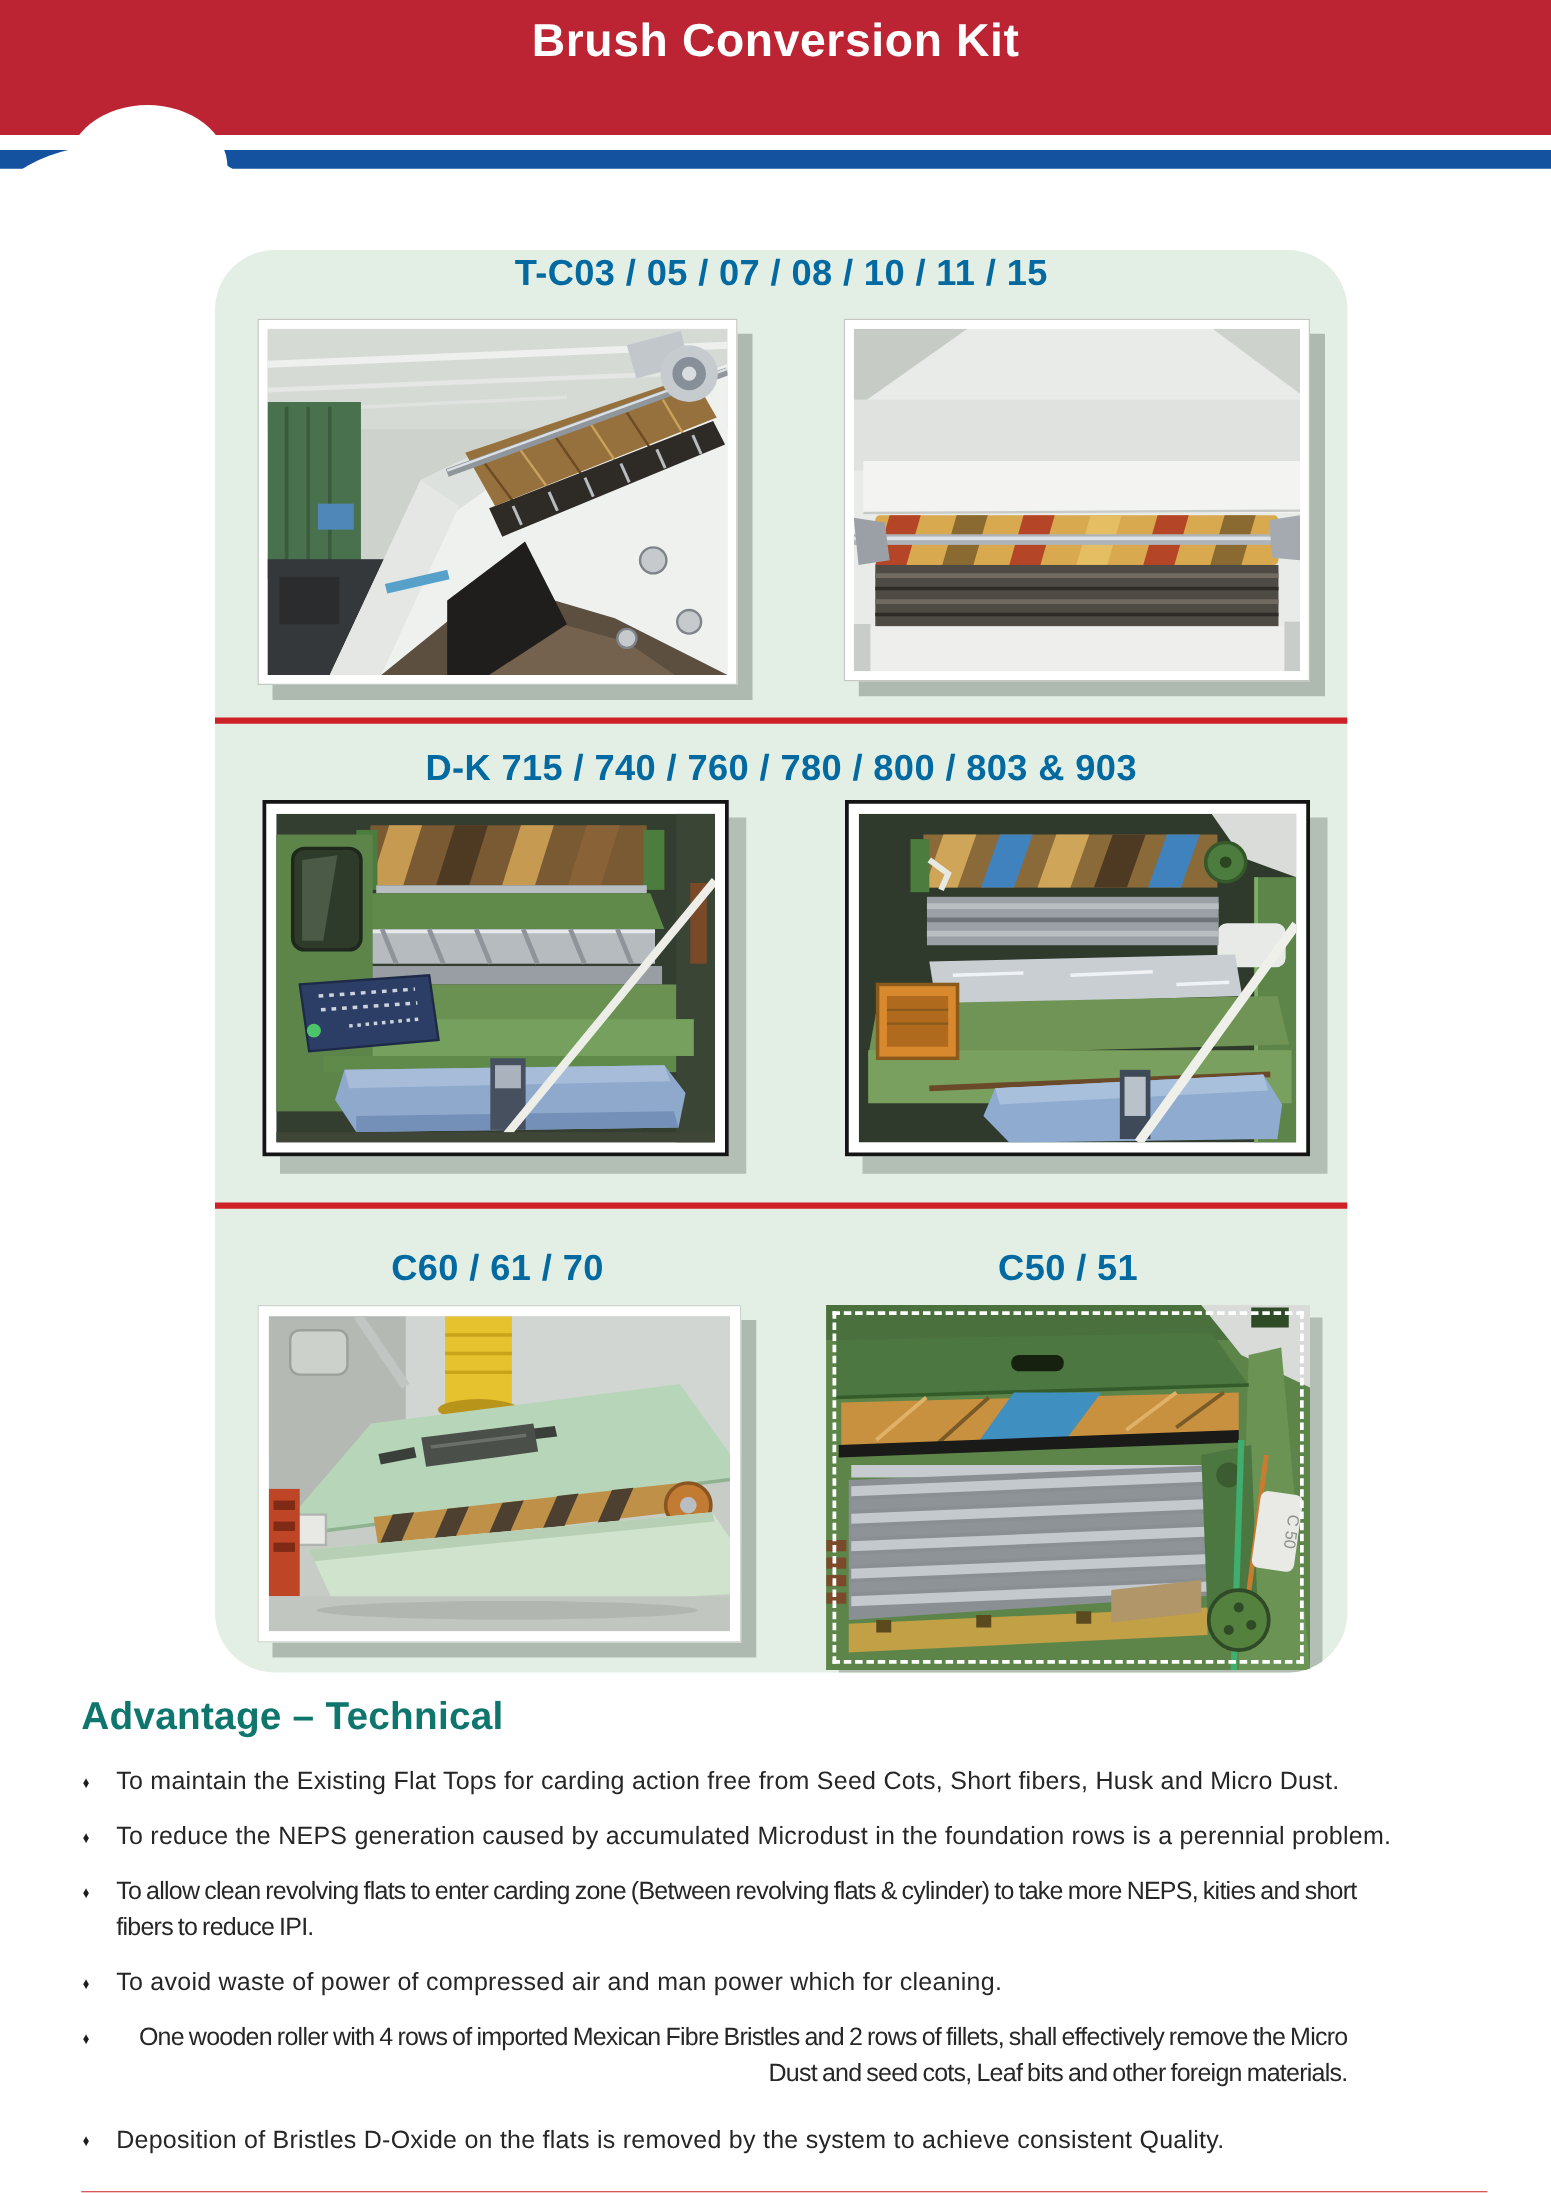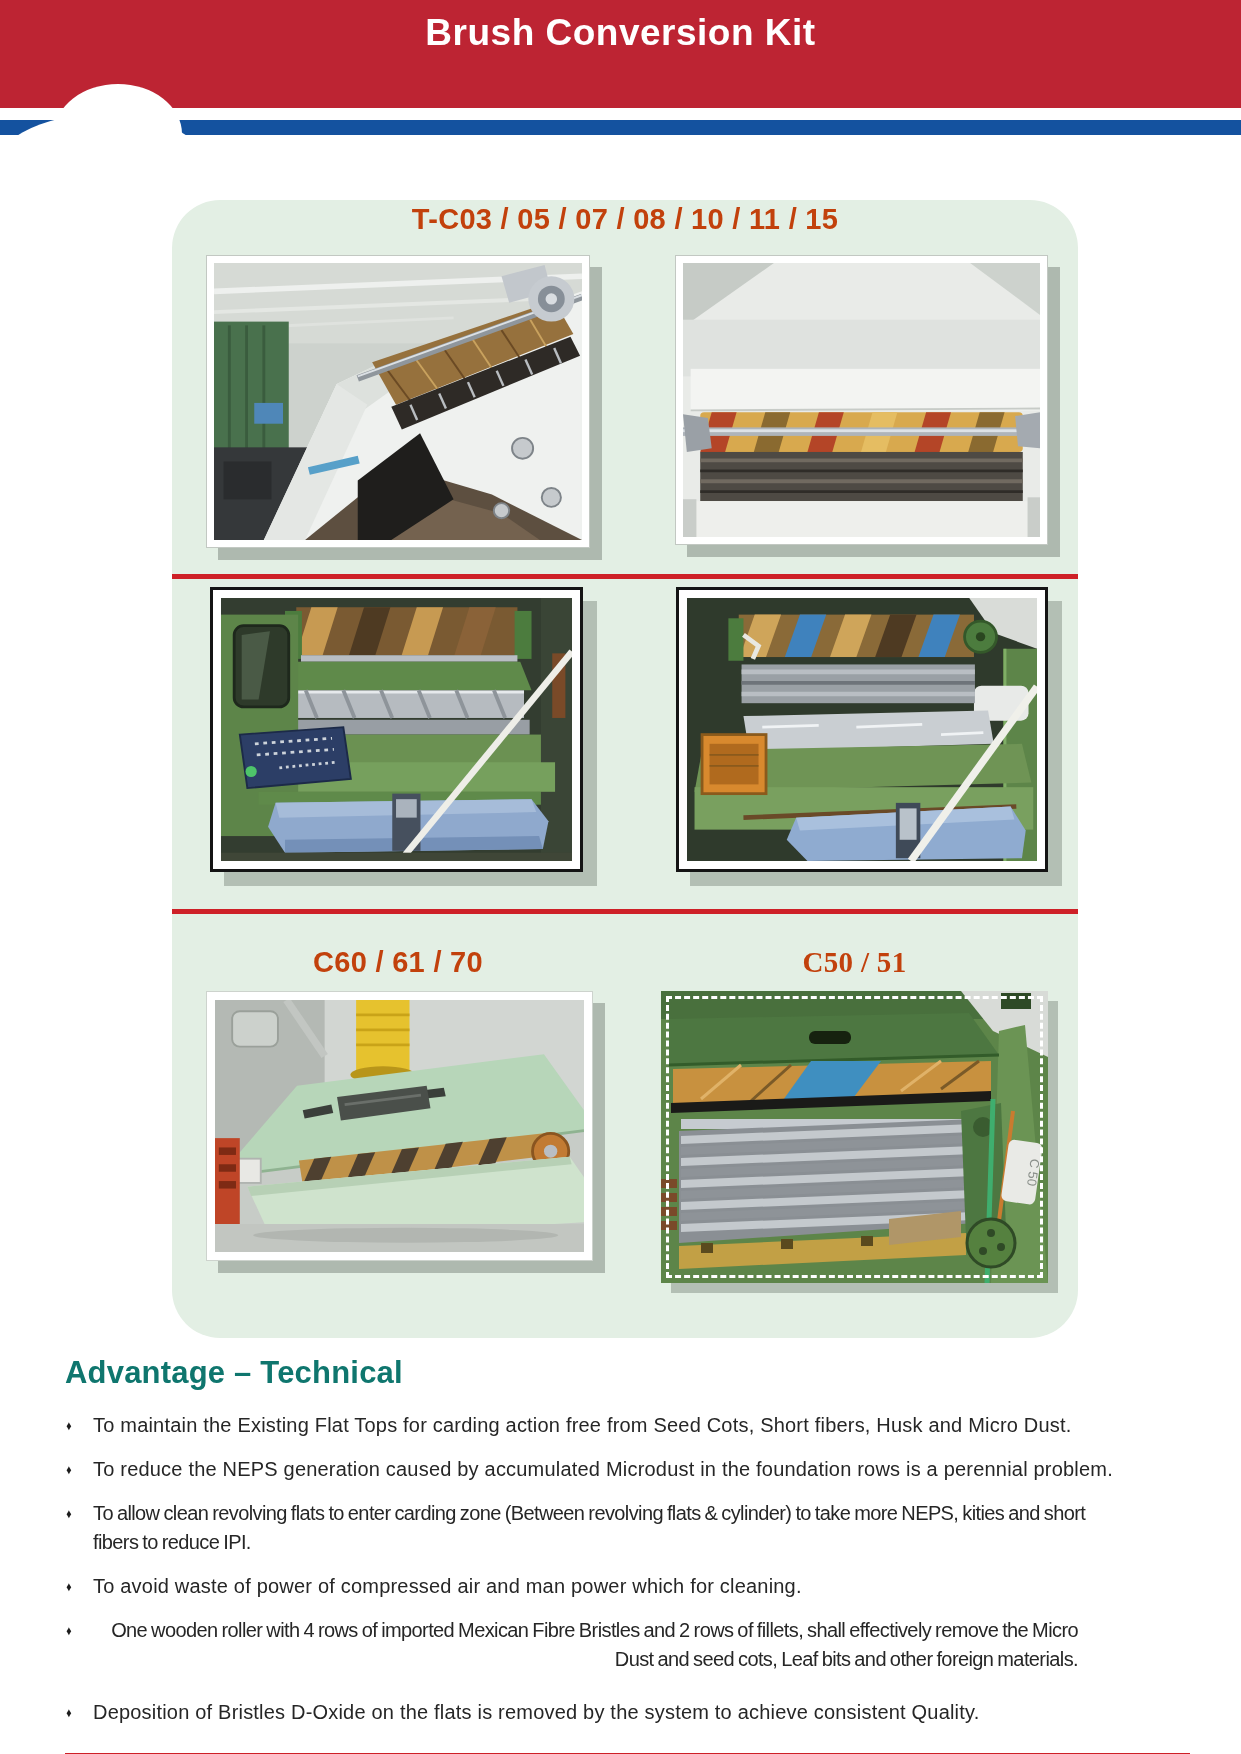--- a/index.html
+++ b/index.html
@@ -9,27 +9,27 @@
   
   .banner { height:108px; background:#bd2433; }
   .banner h1 { text-align:center; padding-top:12px; font-size:37px; font-weight:bold; color:#ffffff; letter-spacing:0.5px; }
   .gap-white { height:12px; background:#ffffff; }
   .blue-stripe { height:15px; background:#14529f; }
   .cloud { position:absolute; left:0; top:76px; width:225px; height:142px; }
 
   
   .green-panel { position:relative; margin:65px 0 0 172px; width:906px; height:1138px;
                  background:#e3efe4; border-radius:48px; overflow:hidden; }
-  .sec-title { text-align:center; font-size:29px; font-weight:bold; color:#c2410c; line-height:34px; letter-spacing:0.3px; }
+  .sec-title { text-align:center; font-size:29px; font-weight:bold; color:#0369a1; line-height:34px; letter-spacing:0.3px; }
   .t1 { margin-top:2px; }
   .t2 { margin-top:19px; }
   .row-titles { display:flex; margin-top:15px; padding:0 30px 0 34px; justify-content:space-between; }
   .row-titles .sec-title { margin-top:16px; }
   .rt-left { width:384px; }
-  .rt-right { width:387px;font-family:Liberation Serif, serif; }
+  .rt-right { width:387px; }
   .divider { height:5px; background:#ce2027; border:none; }
   .d1 { margin-top:26px; }
   .d2 { margin-top:37px; }
 
   .photo-row { display:flex; justify-content:space-between; padding:0 30px 0 34px; align-items:flex-start; }
   .r1 { margin-top:19px; }
   .r2 { margin-top:8px; }
   .r3 { margin-top:12px; }
   figure.photo { display:block; }
   figure.photo svg { display:block; width:100%; height:100%; }
@@ -154,20 +154,21 @@
           <line x1="18" y1="242" x2="355" y2="242" stroke="#2f2c28" stroke-width="3"></line>
           <rect x="6" y="252" width="361" height="38" fill="#eeefec"></rect>
           <rect x="0" y="250" width="14" height="40" fill="#c9cdc9"></rect>
           <rect x="360" y="248" width="13" height="42" fill="#c9cdc9"></rect>
         </svg>
       </figure>
     </div>
 
     <hr class="divider d1">
 
+    <h2 class="sec-title t2">D-K 715 / 740 / 760 / 780 / 800 / 803 &amp; 903</h2>
     <div class="photo-row r2">
       <figure class="photo f-dark p3">
         <svg viewBox="0 0 373 285" preserveAspectRatio="none">
           <rect width="373" height="285" fill="#333d30"></rect>
           <rect x="340" y="0" width="33" height="285" fill="#3a4536"></rect>
           <rect x="352" y="60" width="14" height="70" fill="#7a4a28"></rect>
           <rect x="80" y="10" width="235" height="52" fill="#7a5a32"></rect>
           <polygon points="96,10 124,10 108,62 80,62" fill="#c79a52"></polygon>
           <polygon points="152,10 180,10 164,62 136,62" fill="#4e3a22"></polygon>
           <polygon points="208,10 236,10 220,62 192,62" fill="#c79a52"></polygon>

